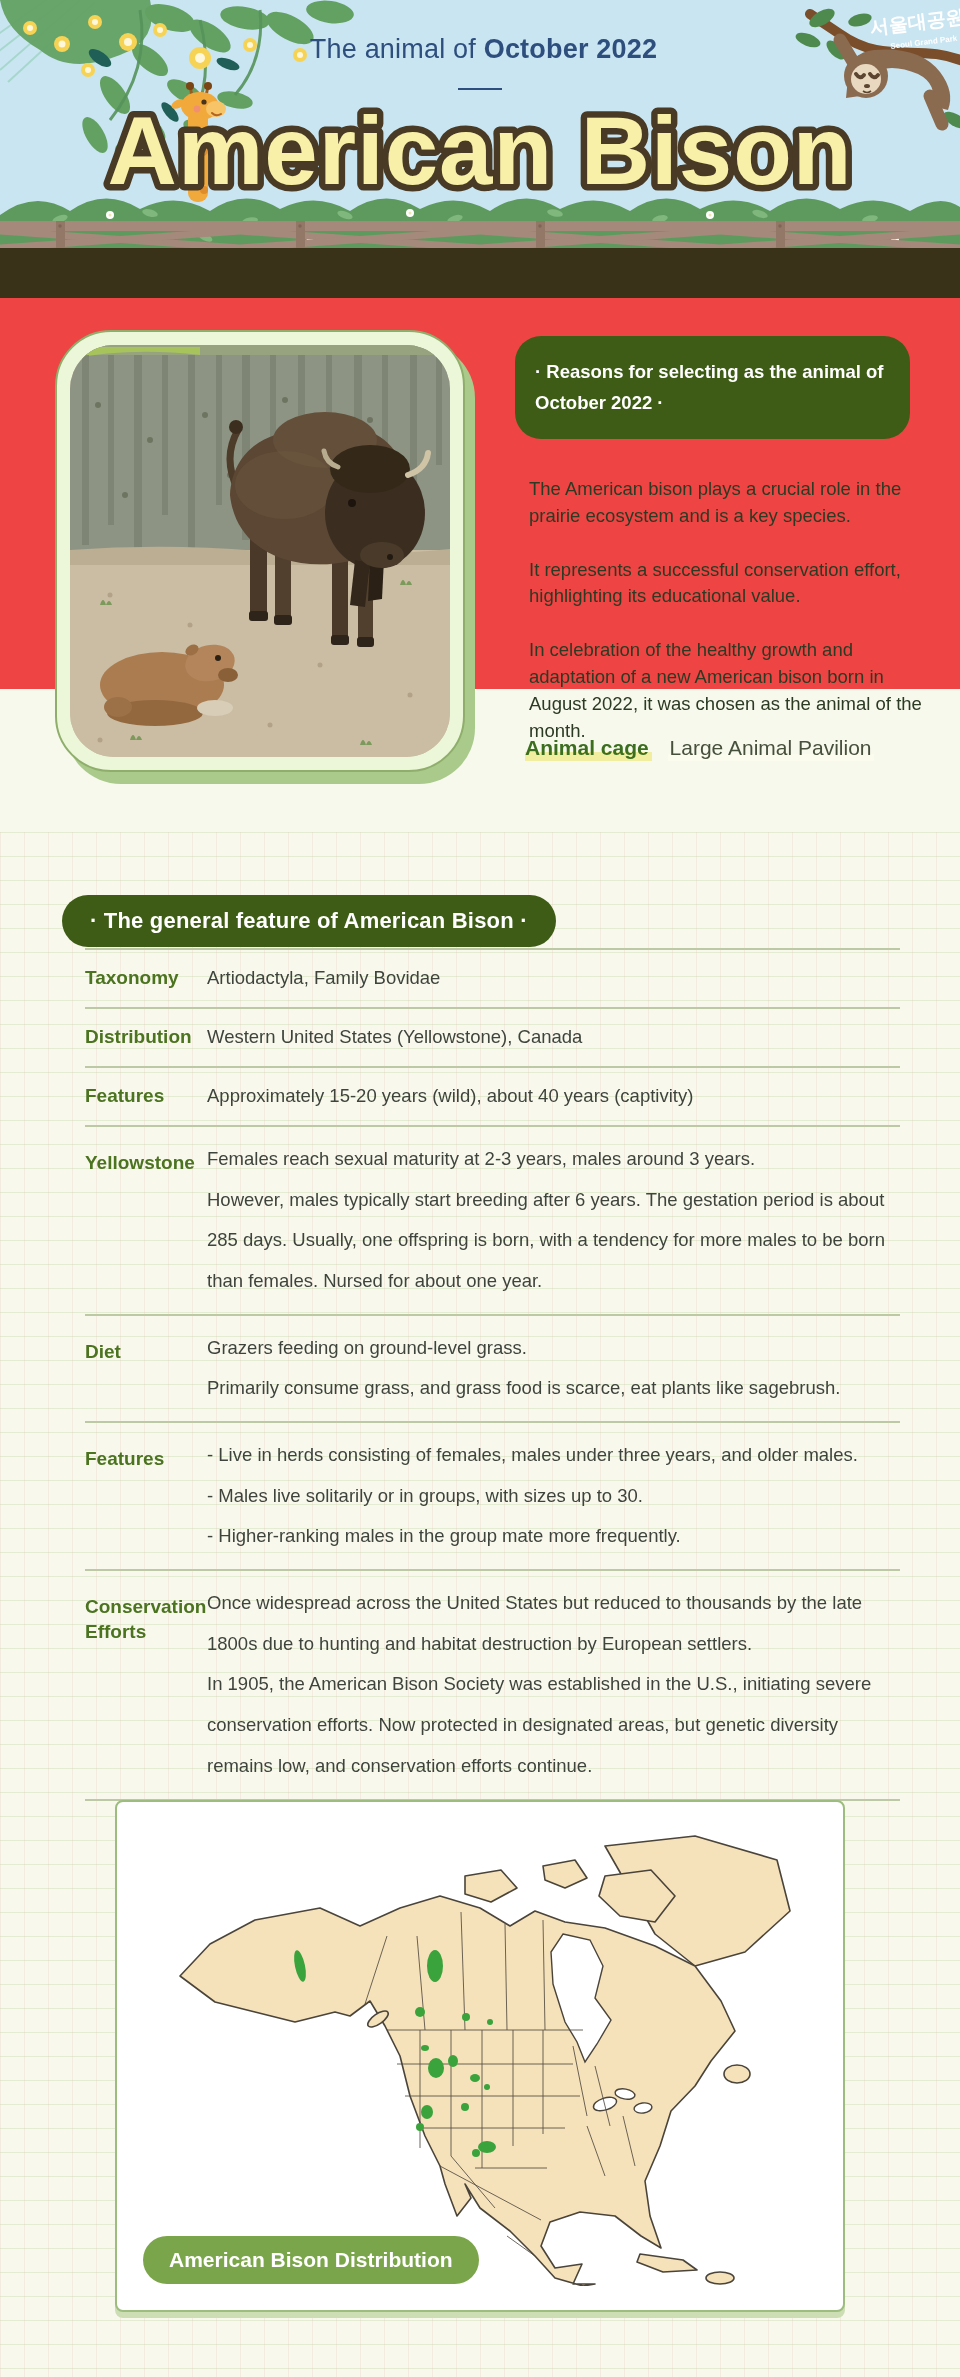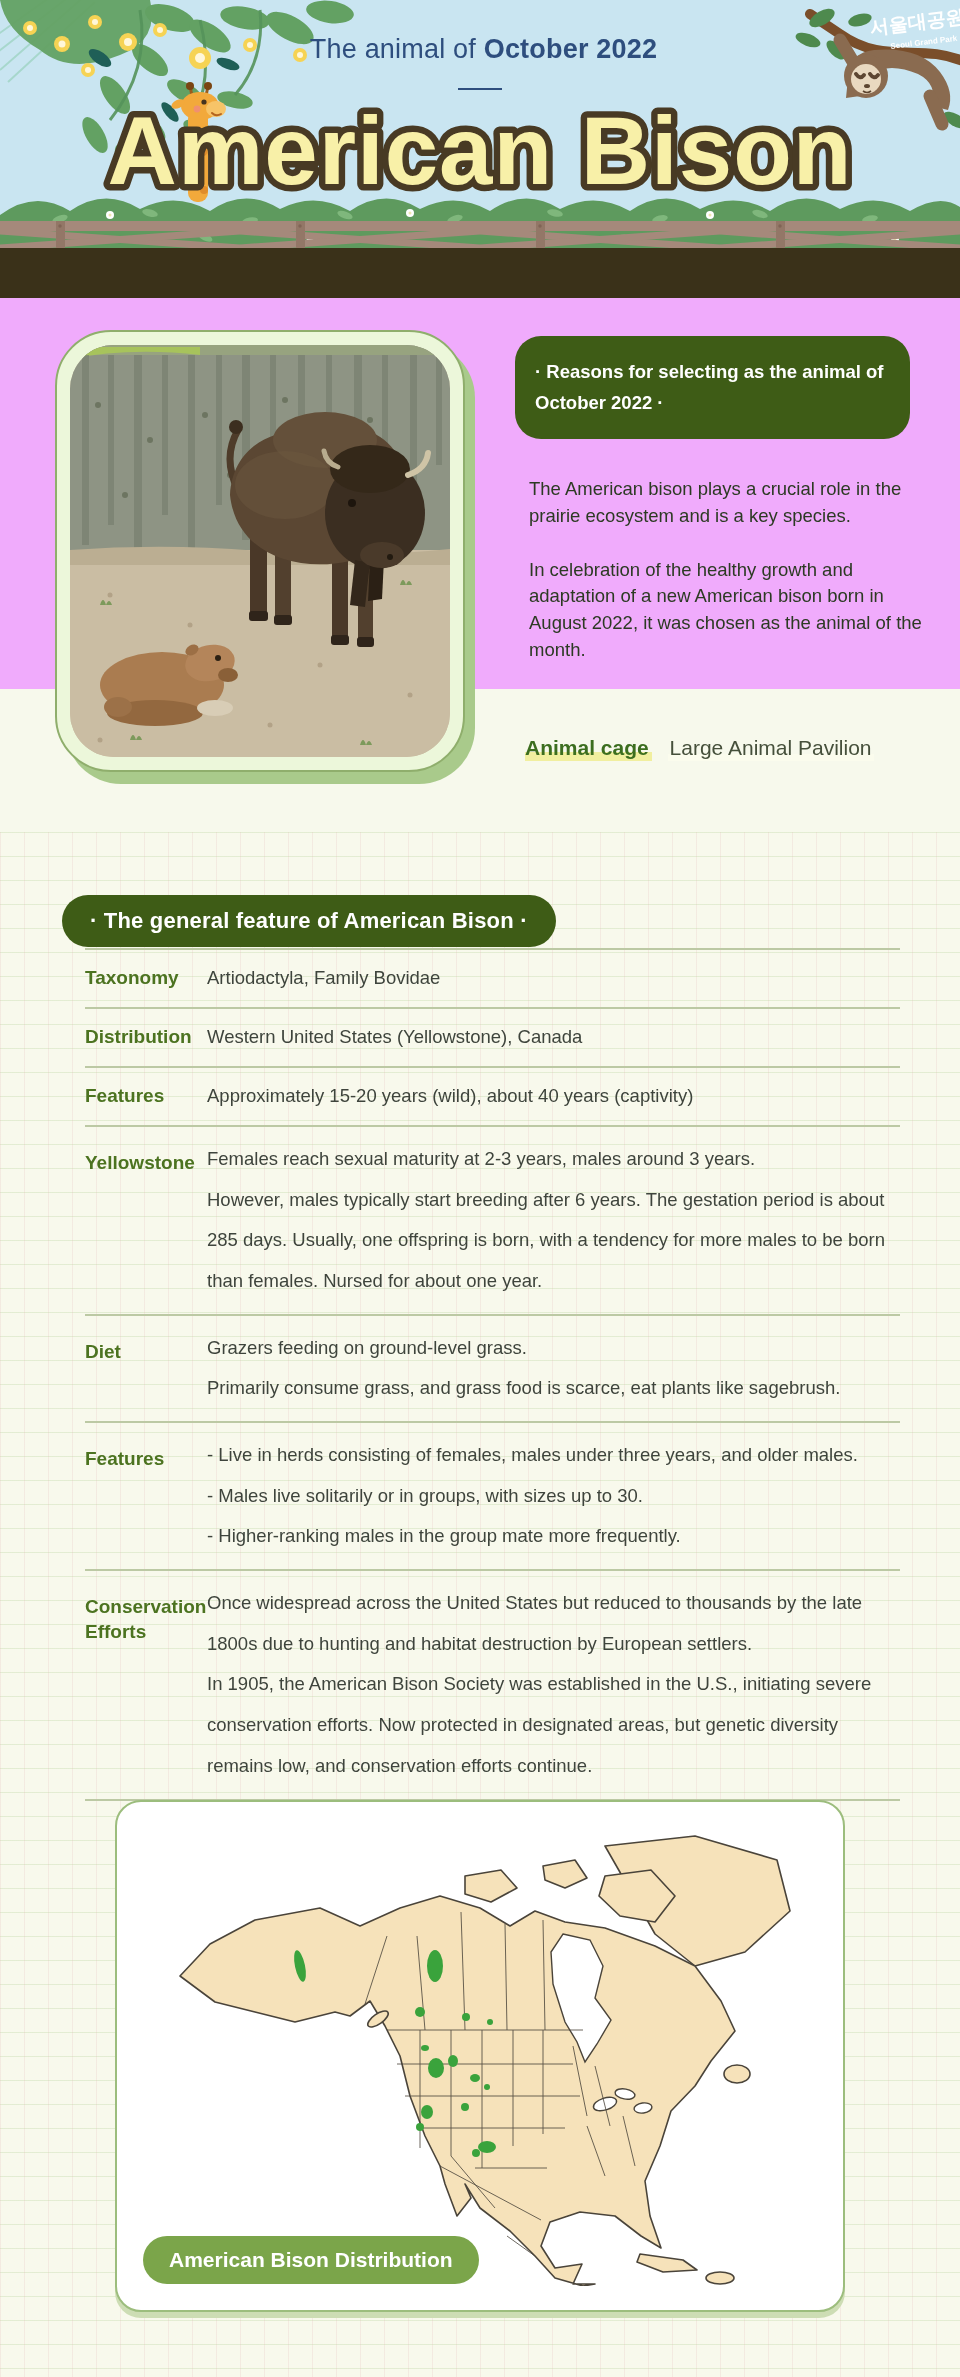--- a/index.html
+++ b/index.html
@@ -18,21 +18,21 @@
   .kicker b { font-weight:bold; }
   .kicker-divider { position:absolute; top:88px; left:458px; width:44px; height:0;
             border-top:2px solid #2e4e7e; }
   .deco { position:absolute; }
   .title-svg { position:absolute; top:62px; left:0; }
 
   .bush-strip { position:absolute; top:185px; left:0; }
   .dark-band { position:absolute; top:248px; left:0; width:960px; height:50px; background:#3a3119; }
 
   
-  .section-green { position:absolute; top:298px; left:0; width:960px; height:391px; background:#f0abfc; }
+  .section-green { position:absolute; top:298px; left:0; width:960px; height:391px; background:#ef4444; }
   .photo-card { position:absolute; left:55px; top:32px; width:410px; height:442px;
       background:#ecf7da; border:2px solid #8fae6c; border-radius:56px;
       box-shadow:10px 12px 0 #a9ca8b; }
   .photo { position:absolute; left:13px; top:13px; width:380px; height:412px;
       border-radius:44px; overflow:hidden; background:#cabda3; }
   .reasons-box { position:absolute; left:515px; top:38px; width:395px;
       background:#3e5c16; color:#ffffff; border-radius:26px;
       padding:20px 18px 20px 20px; font-weight:bold; font-size:18.5px; line-height:1.7; }
   .reasons-paras { position:absolute; left:525px; top:178px; width:410px;
       color:#2c3a23; font-size:18.5px; line-height:1.45; }
@@ -60,21 +60,21 @@
   .t-label { flex:0 0 122px; width:122px; color:#4c7320; font-weight:bold;
       font-size:19px; line-height:1.3; }
   .t-row.multi .t-label { padding-top:12px; }
   .t-value { flex:1; color:#3e443c; font-size:18.5px; }
   .t-row.single .t-value { line-height:1.35; }
   .t-value p { margin:0; }
   .t-row.multi .t-value p { line-height:2.2; }
 
   
   .map-card { position:absolute; left:115px; top:968px; width:730px; height:512px;
-      background:#ffffff; border:2px solid #9cbd7d; border-radius:26px;
+      background:#ffffff; border:2px solid #9cbd7d; border-radius:8px;
       box-shadow:0 6px 0 #cdddb4; }
   .map-svg { position:absolute; left:18px; top:14px; }
   .map-badge { position:absolute; left:26px; bottom:26px; background:#7ba54a; color:#ffffff;
       font-weight:bold; font-size:21px; padding:12px 26px; border-radius:40px; }
 </style>
 </head>
 <body>
 
 <div class="page">
 
@@ -349,20 +349,21 @@
         </svg>
       </div>
     </div>
 
     <div class="reasons-box">
       <span>· Reasons for selecting as the animal of October 2022 ·</span>
     </div>
 
     <div class="reasons-paras">
       <p>The American bison plays a crucial role in the prairie ecosystem and is a key species.</p>
+      <p>It represents a successful conservation effort, highlighting its educational value.</p>
       <p>In celebration of the healthy growth and adaptation of a new American bison born in August 2022, it was chosen as the animal of the month.</p>
     </div>
 
     <div class="cage-row">
       <span class="cage-label">Animal cage</span>
       <span class="cage-value">Large Animal Pavilion</span>
     </div>
   </div>
 
   <div class="section-cream">

